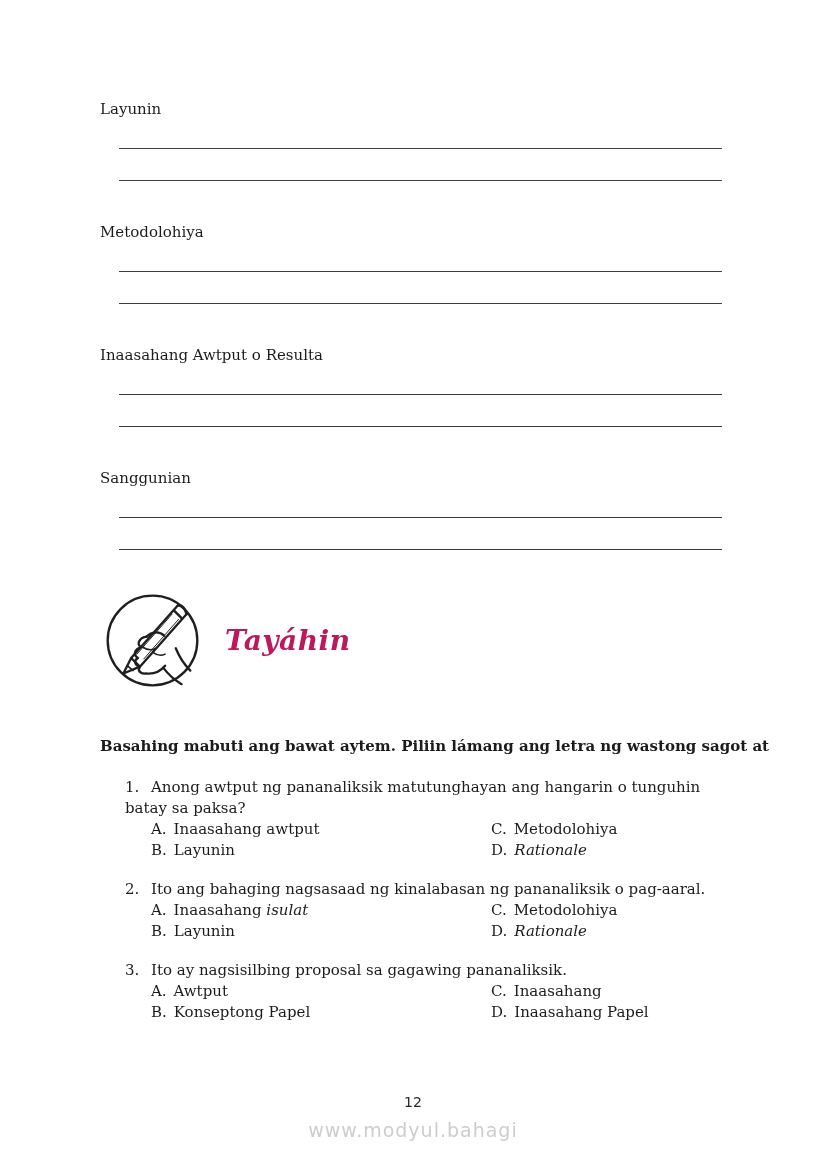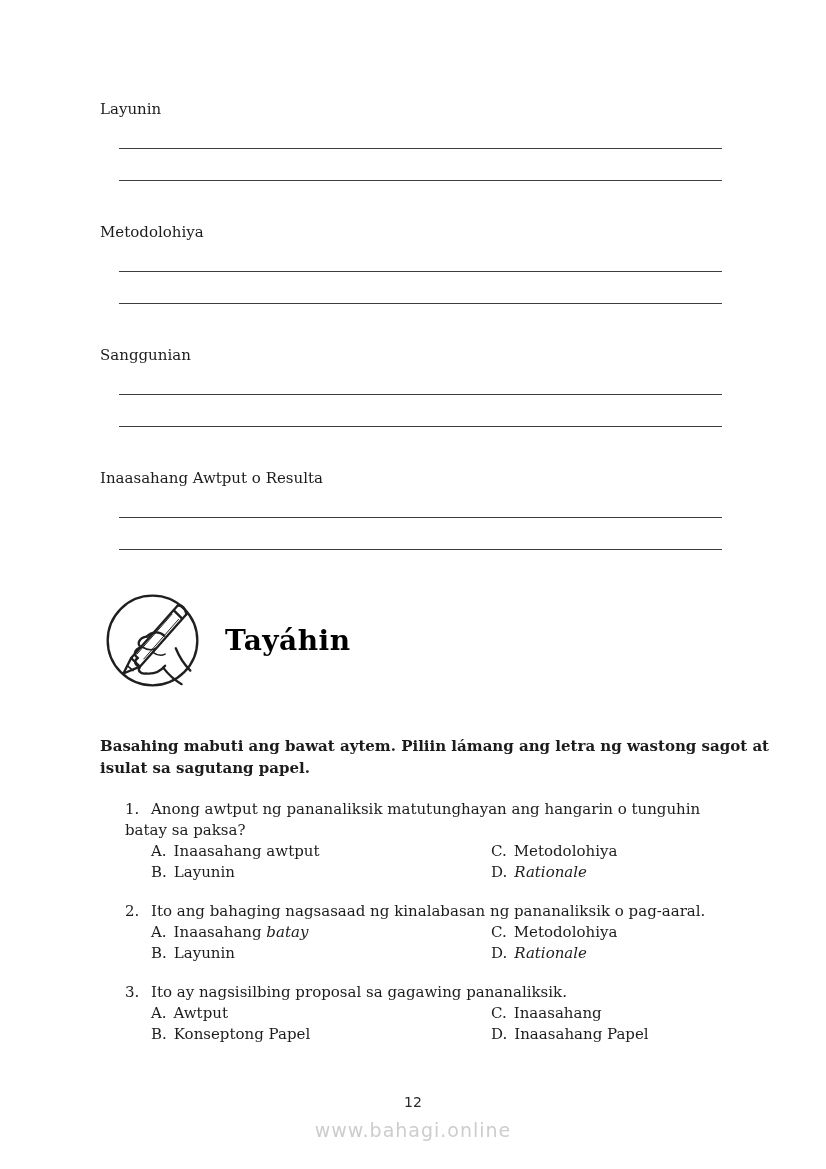--- a/index.html
+++ b/index.html
@@ -23,22 +23,22 @@
     border-bottom:1.6px solid #3d3d3d;
     margin-left:19px; margin-right:4px;
   }
   .blank-line + .blank-line { height:31px; }
 
   
   .activity-header { display:flex; align-items:center; gap:24px; margin-left:4px; }
   .activity-icon { width:97px; height:97px; flex:none; }
   .activity-icon svg { display:block; width:100%; height:100%; }
   .activity-title {
-    margin:0; font-size:28px; font-weight:bold; 
-    letter-spacing:0.5px; color:#000000;
+    margin:0; font-size:28px; font-weight:bold; font-style:italic;
+    letter-spacing:0.5px; color:#be185d;
   }
 
   
   .instruction { margin-top:46px; font-weight:bold; font-size:15px; line-height:22px; }
   .instruction div { white-space:nowrap; }
 
   
   .questions { margin-top:20px; }
   .question { margin-left:25px; margin-bottom:18px; font-size:15px; line-height:21px; }
   .q-row { display:flex; }
@@ -77,27 +77,27 @@
     <div class="blank-line"></div>
   </div>
 
   <div class="write-section">
     <div class="section-label">Metodolohiya</div>
     <div class="blank-line"></div>
     <div class="blank-line"></div>
   </div>
 
   <div class="write-section">
+    <div class="section-label">Inaasahang Awtput o Resulta</div>
+    <div class="blank-line"></div>
+    <div class="blank-line"></div>
+  </div>
+
+  <div class="write-section">
     <div class="section-label">Sanggunian</div>
-    <div class="blank-line"></div>
-    <div class="blank-line"></div>
-  </div>
-
-  <div class="write-section">
-    <div class="section-label">Inaasahang Awtput o Resulta</div>
     <div class="blank-line"></div>
     <div class="blank-line"></div>
   </div>
 
   <div class="activity-header">
     <span class="activity-icon">
       <svg viewBox="0 0 100 100" fill="none" stroke="#1f1f1f" stroke-width="2.4" stroke-linecap="round" stroke-linejoin="round">
         <circle cx="50" cy="50" r="46.2"></circle>
 
         <path d="M76 14 L28 68"></path>
@@ -116,21 +116,20 @@
 
         <path d="M74 58 C78 68 83 75 89 81"></path>
         <path d="M61 78 C67 86 73 91 80 95"></path>
       </svg>
     </span>
     <h2 class="activity-title">Tayáhin</h2>
   </div>
 
   <div class="instruction">
     <div>Basahing mabuti ang bawat aytem. Piliin lámang ang letra ng wastong sagot at</div>
-    <div>isulat sa sagutang papel.</div>
   </div>
 
   <div class="questions">
 
     <div class="question">
       <div class="q-row">
         <span class="q-num">1.</span>
         <span class="q-text">Anong awtput ng pananaliksik matutunghayan ang hangarin o tunguhin</span>
       </div>
       <div class="q-text2">batay sa paksa?</div>
@@ -160,21 +159,21 @@
 
     <div class="question">
       <div class="q-row">
         <span class="q-num">2.</span>
         <span class="q-text">Ito ang bahaging nagsasaad ng kinalabasan ng pananaliksik o pag-aaral.</span>
       </div>
       <div class="options">
         <div class="opt-col">
           <div class="option">
             <span class="opt-letter">A.</span>
-            <span class="opt-text"><span>Inaasahang </span><em>batay</em></span>
+            <span class="opt-text"><span>Inaasahang </span><em>isulat</em></span>
           </div>
           <div class="option">
             <span class="opt-letter">B.</span>
             <span class="opt-text"><span>Layunin</span><em></em></span>
           </div>
         </div>
         <div class="opt-col">
           <div class="option">
             <span class="opt-letter">C.</span>
             <span class="opt-text"><span>Metodolohiya</span><em></em></span>
@@ -212,15 +211,15 @@
             <span class="opt-letter">D.</span>
             <span class="opt-text"><span>Inaasahang Papel</span><em></em></span>
           </div>
         </div>
       </div>
     </div>
 
   </div>
 
   <div class="page-number">12</div>
-  <div class="watermark">www.bahagi.online</div>
+  <div class="watermark">www.modyul.bahagi</div>
 
 </div>
 
 </body></html>

